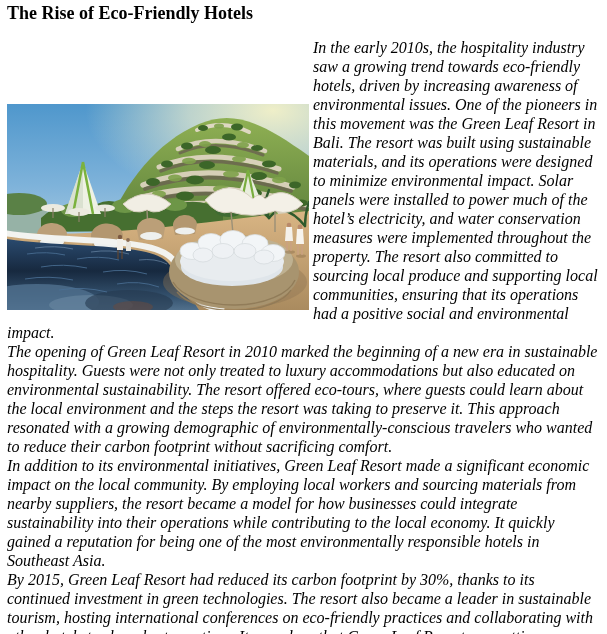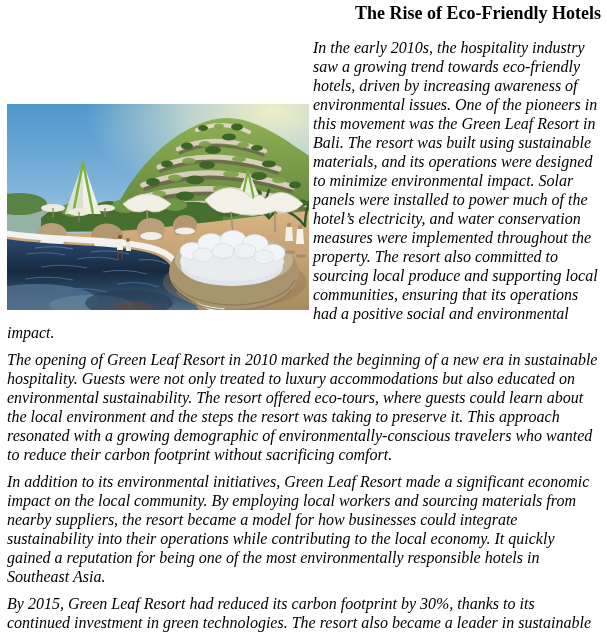--- a/index.html
+++ b/index.html
@@ -12,25 +12,25 @@
     background: #ffffff;
     font-family: "Liberation Serif", "DejaVu Serif", serif;
     font-size: 16px;
     line-height: 19px;
     color: #000000;
   }
   h1.doc-title {
     font-size: 18px;
     line-height: 22px;
     font-weight: bold;
-    text-align: right;
+    text-align: left;
     margin: 0 0 14px 0;
   }
   p.para { margin: 0; font-style: italic; }
-  p.para + p.para { margin-top: 8px; }
+  p.para + p.para { }
   .photo-float {
     float: left;
     display: block;
     width: 302px;
     height: 206px;
     margin: 66px 4px 4px 0;
     overflow: hidden;
   }
   .photo-float svg { display: block; }
 </style>

